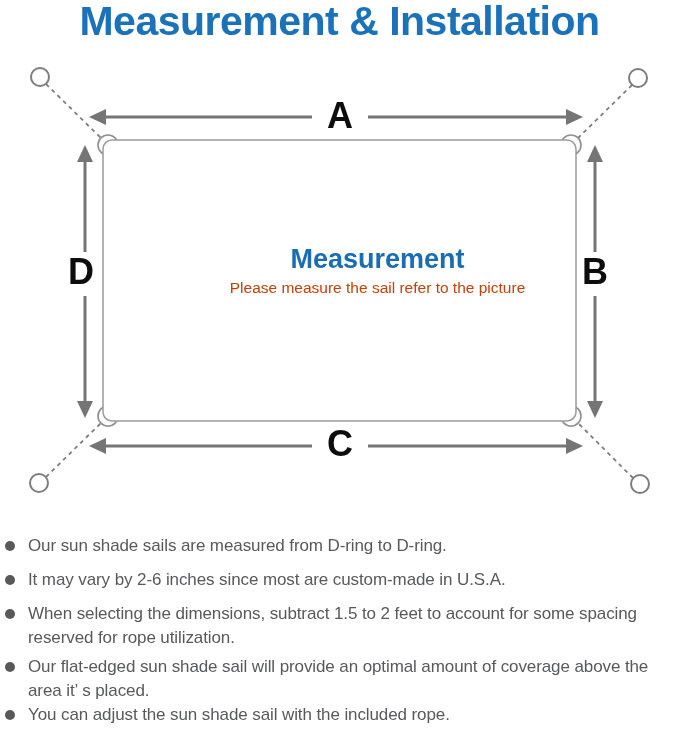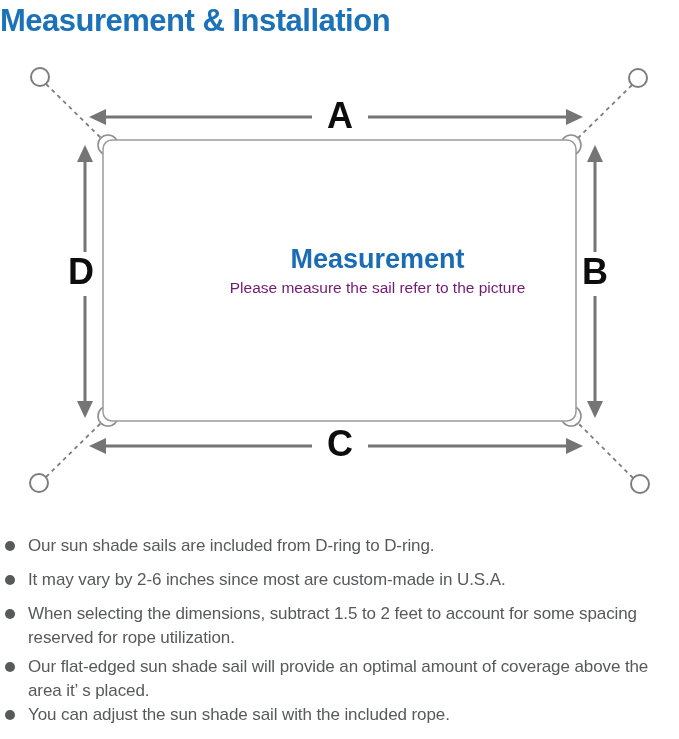--- a/index.html
+++ b/index.html
@@ -1,22 +1,22 @@
 <!DOCTYPE html>
 <html><head>
 <meta charset="utf-8">
 <style>
   html,body{margin:0;padding:0;}
   body{
     width:679px;height:739px;position:relative;background:#ffffff;
     font-family:"Liberation Sans", sans-serif;overflow:hidden;
   }
   .page-title{
-    position:absolute;top:0;left:0;width:679px;text-align:left;
-    font-size:31px;font-weight:700;color:#1b72b8;line-height:42px;
+    position:absolute;top:0;left:0;width:679px;text-align:center;
+    font-size:41px;font-weight:700;color:#1b72b8;line-height:42px;
     letter-spacing:-0.5px;
   }
   #diagram-svg{position:absolute;top:0;left:0;}
   .dash-line{stroke:#7d7d7d;stroke-width:1.8;stroke-dasharray:4 4;fill:none;}
   .anchor-ring{fill:#ffffff;stroke:#7d7d7d;stroke-width:2;}
   .corner-ring{fill:#ffffff;stroke:#8f8f8f;stroke-width:1.6;}
   .sail-rect{fill:#ffffff;stroke:#9b9b9b;stroke-width:1.5;}
   .dim-line{stroke:#757575;stroke-width:3;}
   .dim-head{fill:#757575;stroke:none;}
   .dim-letter{
@@ -27,21 +27,21 @@
   .letter-c{left:312px;top:424px;width:56px;height:40px;}
   .letter-d{left:62px;top:252px;width:38px;height:44px;}
   .letter-b{left:577px;top:252px;width:36px;height:44px;}
   .center-text{
     position:absolute;top:243px;left:103px;width:549px;text-align:center;
   }
   .center-title{
     font-size:27px;font-weight:700;color:#1a6db3;line-height:32px;margin:0;
   }
   .center-subtitle{
-    font-size:15.5px;color:#701a75;line-height:20px;margin-top:3px;
+    font-size:15.5px;color:#c2410c;line-height:20px;margin-top:3px;
   }
   .notes{
     position:absolute;top:534px;left:4px;width:668px;
   }
   .note{
     display:flex;align-items:flex-start;color:#58595b;
     font-size:17px;line-height:24px;letter-spacing:-0.1px;
   }
   .note-1,.note-2{margin-bottom:10px;}
   .note-3{margin-bottom:5px;justify-content:flex-end;}
@@ -99,21 +99,21 @@
 <div class="dim-letter letter-d">D</div>
 
 <div class="center-text">
   <div class="center-title">Measurement</div>
   <div class="center-subtitle">Please measure the sail refer to the picture</div>
 </div>
 
 <div class="notes">
   <div class="note note-1">
     <span class="note-dot"></span>
-    <span class="note-text">Our sun shade sails are included from D-ring to D-ring.</span>
+    <span class="note-text">Our sun shade sails are measured from D-ring to D-ring.</span>
   </div>
   <div class="note note-2">
     <span class="note-dot"></span>
     <span class="note-text">It may vary by 2-6 inches since most are custom-made in U.S.A.</span>
   </div>
   <div class="note note-3">
     <span class="note-dot"></span>
     <span class="note-text">When selecting the dimensions, subtract 1.5 to 2 feet to account for some spacing reserved for rope utilization.</span>
   </div>
   <div class="note note-5">

